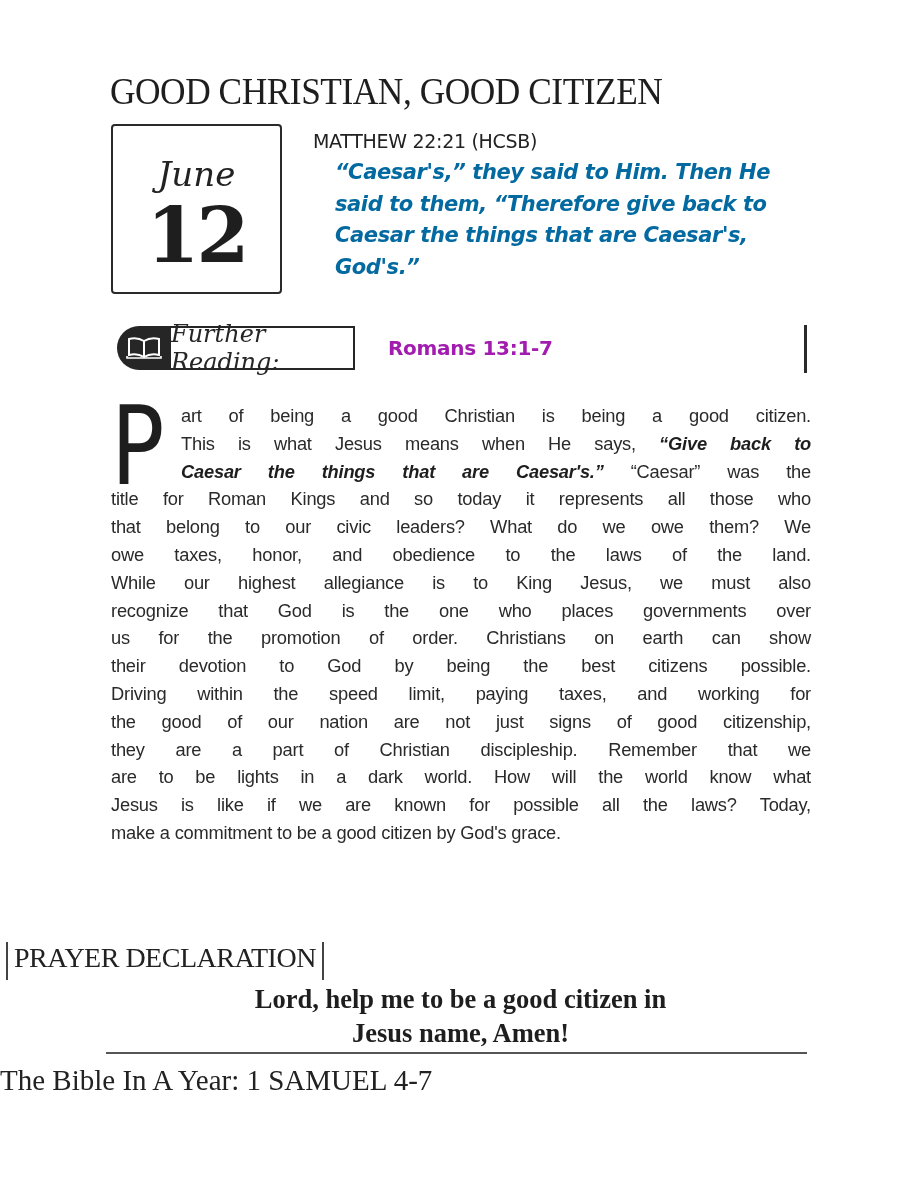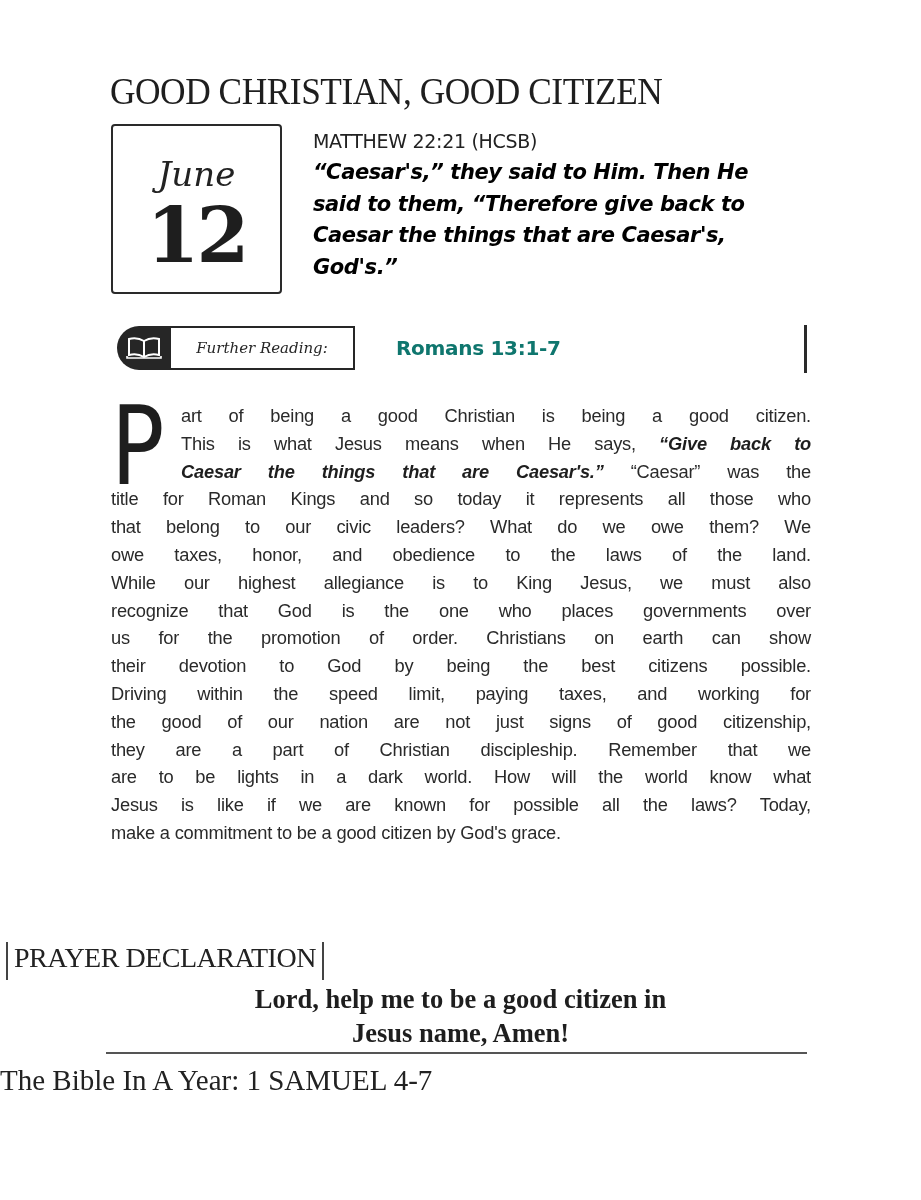--- a/index.html
+++ b/index.html
@@ -39,42 +39,43 @@
       position: absolute; left: 313px; top: 129px; width: 510px;
     }
     .verse-ref {
       font-family: "DejaVu Sans", sans-serif;
       font-size: 19px; line-height: 24px; color: #222;
       letter-spacing: -0.3px;
     }
     .verse-text {
       margin-top: 4px;
       font-family: "DejaVu Sans", sans-serif; font-style: italic; font-weight: bold;
-      font-size: 21px; line-height: 31.5px; color: #000000;
+      font-size: 21px; line-height: 31.5px; color: #0369a1;
       letter-spacing: -0.4px;
+      margin-left: 22px;
     }
     .further {
       position: absolute; left: 117px; top: 326px;
       height: 44px; display: flex; align-items: stretch;
     }
     .further-icon-cap {
       width: 54px; background: #262626;
       border-radius: 22px 0 0 22px;
       display: flex; align-items: center; justify-content: center;
     }
     .further-label {
       width: 184px; border: 2px solid #262626; border-left: none;
       box-sizing: border-box; display: flex; align-items: center; justify-content: center;
       font-family: "DejaVu Serif", serif; font-style: italic;
-      font-size: 15px; color: #262626;
+      font-size: 24px; color: #262626;
     }
     .further-ref {
-      position: absolute; left: 396px; top: 335px;
+      position: absolute; left: 388px; top: 335px;
       font-family: "DejaVu Sans", sans-serif; font-weight: bold;
-      font-size: 20px; line-height: 26px; color: #0f766e;
+      font-size: 20px; line-height: 26px; color: #a21caf;
       letter-spacing: -0.3px;
     }
     .vbar {
       position: absolute; left: 804px; top: 325px;
       width: 3px; height: 48px; background: #2a2a2a;
     }
     .body-text {
       position: absolute; left: 111px; top: 402px; width: 700px;
       font-family: Liberation Sans, sans-serif;
       font-size: 18.3px; line-height: 27.8px; color: #2a2a2a;

